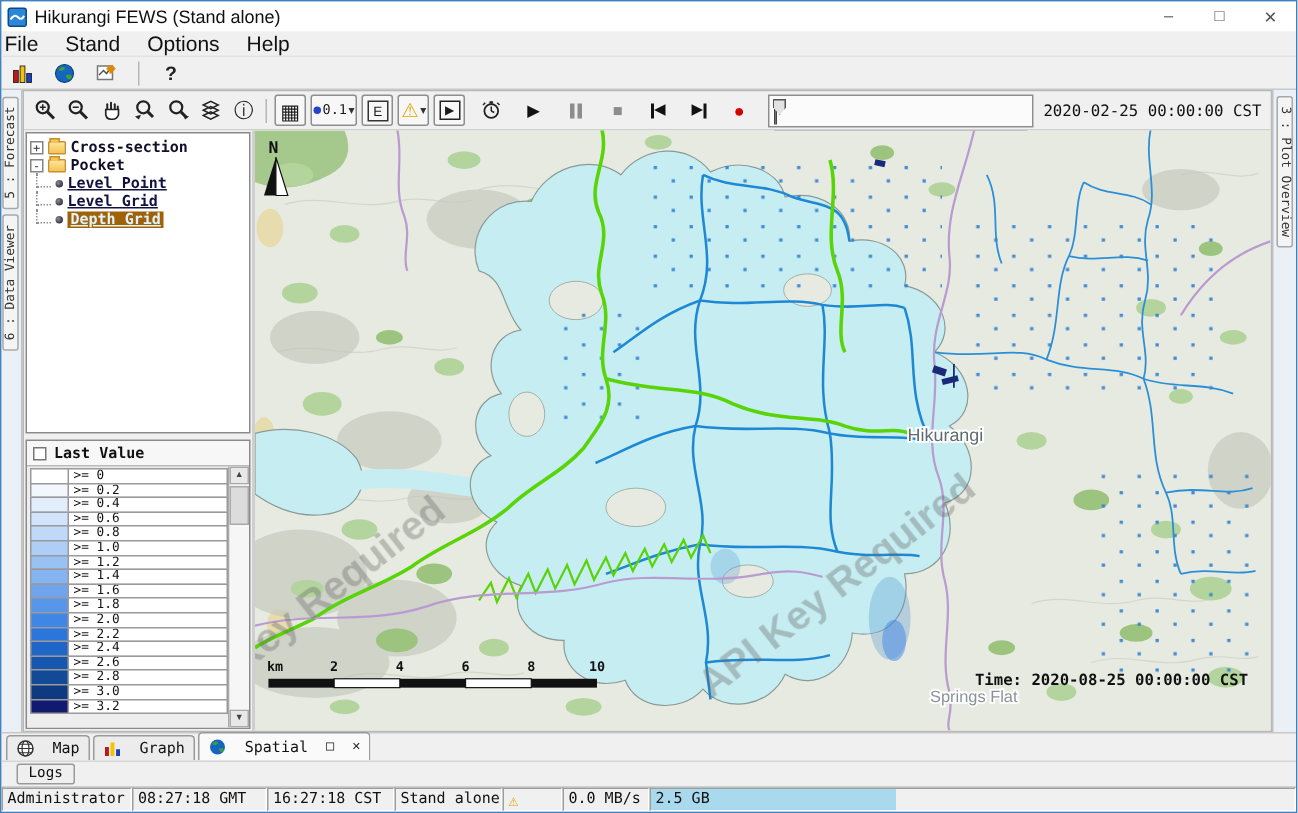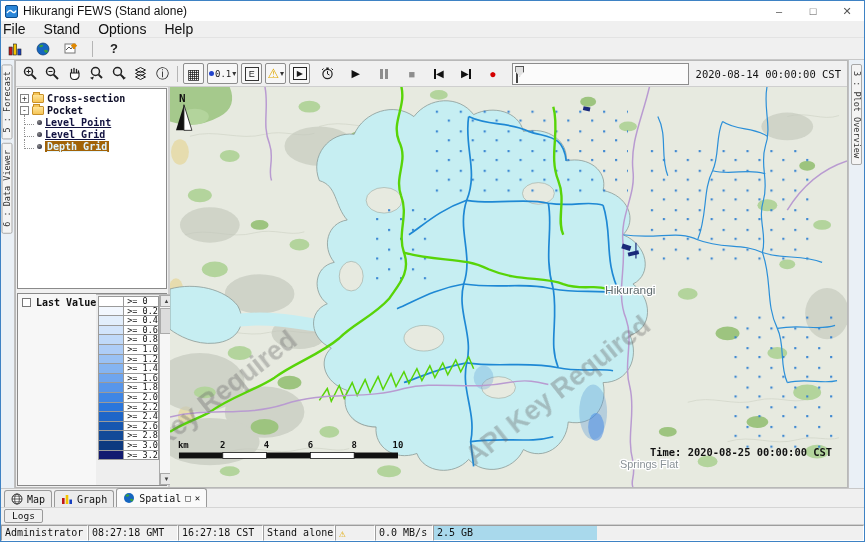--- a/index.html
+++ b/index.html
@@ -69,47 +69,47 @@
   .expander{width:9px;height:9px;border:1px solid #848484;background:#fff;font-size:8px;line-height:7px;
     text-align:center;color:#333;flex:none;}
   .folder{width:12px;height:9px;background:linear-gradient(#ffe49a,#f5c556);border:1px solid #c89028;border-radius:1px;position:relative;flex:none;}
   .folder::before{content:"";position:absolute;top:-3px;left:0;width:5px;height:2px;background:#f5c556;border:1px solid #c89028;border-bottom:none;}
   .conn{width:10px;height:10px;border-left:1px dotted #909090;border-bottom:1px dotted #909090;margin:0 0 5px 4px;flex:none;}
   .bullet{width:5px;height:5px;border-radius:50%;background:radial-gradient(circle at 35% 35%,#8a8a8a,#15152e);flex:none;}
   .tlabel{color:#10102a;font-weight:bold;}
   .tlabel.leaf{text-decoration:underline;color:#121240;}
   .tlabel.selected{background:#a16207;color:#dff4ff;padding:0 2px;}
   
-  .legend{flex:1;border:1px solid #8a8a8a;margin:0 1px 1px 1px;background:#f7f7f7;display:flex;min-height:0;}
+  .legend{flex:1;border:1px solid #8a8a8a;margin:0 1px 1px 1px;background:#f7f7f7;display:flex;flex-direction:column;min-height:0;}
   .lv-row{height:16px;display:flex;align-items:center;gap:5px;padding-left:4px;flex:none;
     font-family:"DejaVu Sans Mono",monospace;font-size:10px;font-weight:bold;color:#111;}
   .cb{width:9px;height:9px;border:1px solid #777;background:#fff;flex:none;}
   .legend-list{flex:1;display:flex;min-height:0;border-top:1px solid #bbb;background:#eee;}
   .lrows{flex:1;overflow:hidden;padding:1px 0 0 2px;}
   .lrow{display:flex;height:10.6px;margin-top:-1px;}
   .lrow:first-child{margin-top:0;}
   .sw{width:26px;border:1px solid #9a9a9a;flex:none;}
   .lb{flex:1;background:#fff;border:1px solid #9a9a9a;border-left:none;font-family:"DejaVu Sans Mono",monospace;
     font-size:8.5px;line-height:9px;padding-left:3px;color:#111;white-space:nowrap;overflow:hidden;}
   .sb{width:14px;flex:none;background:#f0f0f0;border-left:1px solid #aaa;display:flex;flex-direction:column;}
   .sb-btn{height:12px;border:1px solid #aaa;background:#e8e8e8;font-size:6px;color:#444;text-align:center;line-height:11px;flex:none;}
   .sb-track{flex:1;position:relative;background:#f6f6f6;}
   .sb-thumb{position:absolute;top:1px;left:0;right:0;height:26px;background:#dcdcdc;border:1px solid #aaa;}
   
   .map{flex:1;position:relative;min-width:0;background:#e7eae0;}
   .map svg{position:absolute;inset:0;width:100%;height:100%;}
   
   .tabsrow{height:19px;background:#f0f0f0;display:flex;align-items:flex-end;padding-left:3px;gap:2px;flex:none;border-top:1px solid #c8c8c8;}
-  .btab{height:17px;display:flex;align-items:center;gap:4px;padding:4px 6px;border:1px solid #9a9a9a;border-bottom:none;
+  .btab{height:17px;display:flex;align-items:center;gap:12px;padding:4px 6px;border:1px solid #9a9a9a;border-bottom:none;
     border-radius:3px 3px 0 0;background:#ececec;font-family:"DejaVu Sans Mono",monospace;font-size:10px;color:#111;}
   .btab.active{background:#fafafa;height:19px;}
   .btab .tabctl{font-size:9px;color:#222;font-weight:bold;}
   .tabicon{width:12px;height:12px;flex:none;}
   
-  .logsrow{height:17px;background:#f0f0f0;display:flex;align-items:center;padding-left:3px;flex:none;border-top:1px solid #d5d5d5;}
+  .logsrow{height:17px;background:#f0f0f0;display:flex;align-items:center;padding-left:10px;flex:none;border-top:1px solid #d5d5d5;}
   .logs-tab{height:14px;border:1px solid #9a9a9a;border-radius:2px;background:#efefef;padding:0 7px;
     font-family:"DejaVu Sans Mono",monospace;font-size:9.5px;color:#111;line-height:12px;}
   
   .statusbar{height:17px;background:#f0f0f0;display:flex;flex:none;font-family:"DejaVu Sans Mono",monospace;font-size:10px;color:#111;border-top:1px solid #cfcfcf;}
   .seg{border:1px solid;border-color:#9d9d9d #fff #fff #9d9d9d;padding:1px 3px 0 3px;white-space:nowrap;overflow:hidden;flex:none;}
   .seg.warn{display:flex;align-items:center;justify-content:flex-start;}
   .seg.warn .warn-glyph{font-size:11px;}
   .seg.mem{background:linear-gradient(to right,#a9d9ec 0 38%,#f0f0f0 38%);}
 </style>
 </head>
@@ -260,21 +260,21 @@
         <span class="mbtn skip" style="margin-left:5px;">
           <span class="tri">▶</span>
             <span class="bar"></span>
         </span>
         <span class="mbtn record" style="margin-left:5px;">●</span>
         <span class="timeline">
           <span class="ticks"></span>
           <span class="navybar" style="display:block;"></span>
           <span class="tl-thumb"></span>
         </span>
-        <span class="tb-datetime">2020-08-14 00:00:00 CST</span>
+        <span class="tb-datetime">2020-02-25 00:00:00 CST</span>
       </div>
 
       <div class="content">
         <div class="leftpanel">
 
           <div class="tree">
             <div class="trow">
               <span class="expander">+</span>
               <span class="folder"></span>
               <span class="tlabel">Cross-section</span>

